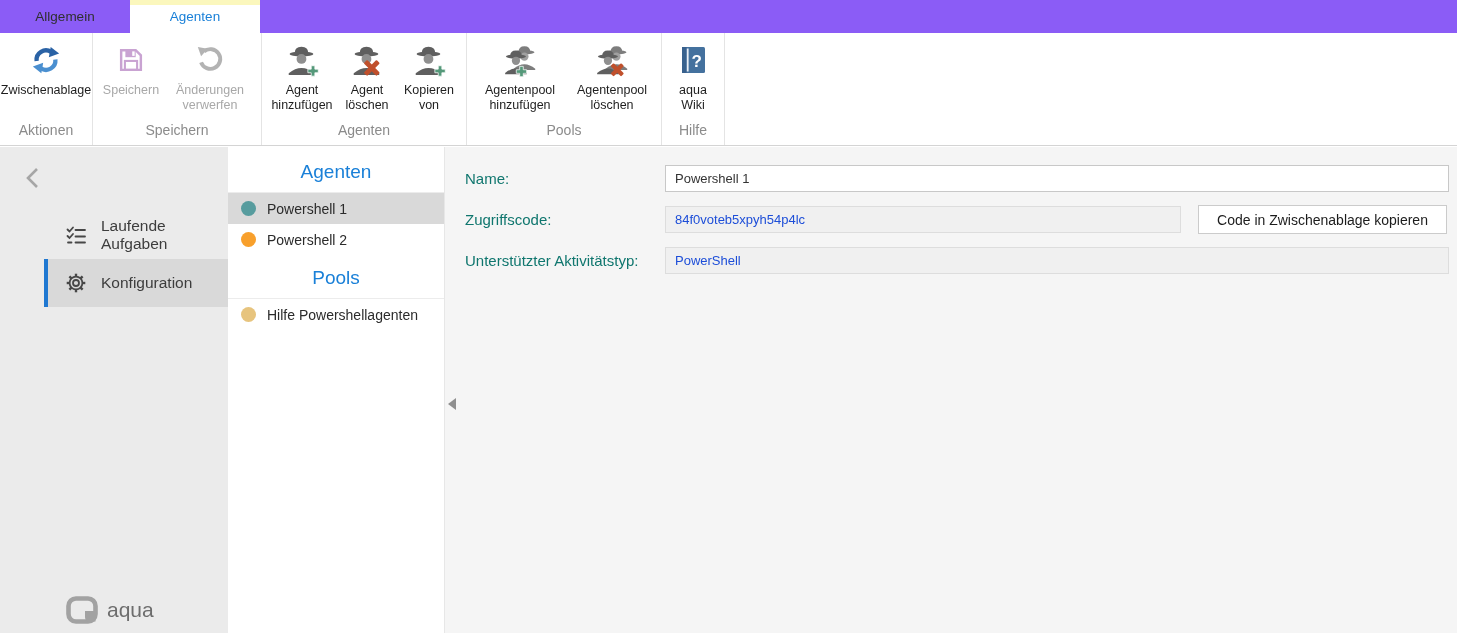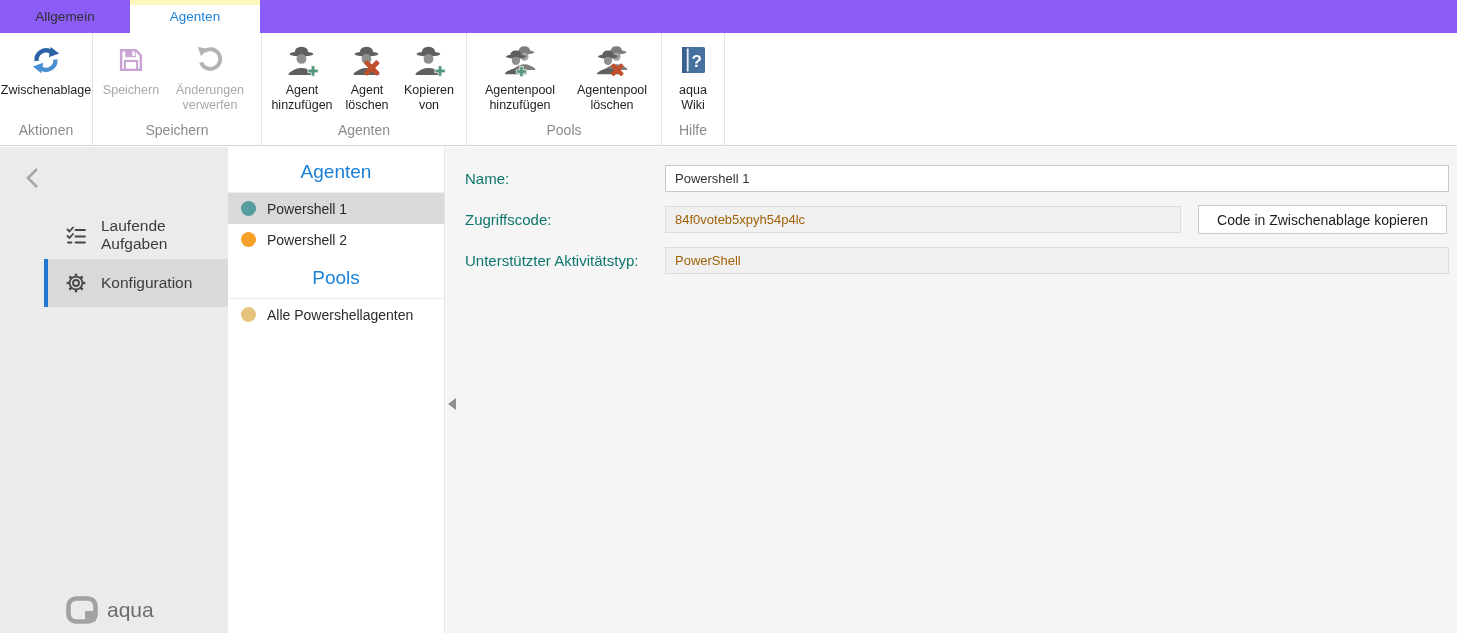--- a/index.html
+++ b/index.html
@@ -83,21 +83,21 @@
 
   
   .main { flex: 1; background: #f5f5f5; padding: 18px 8px 0 6px; }
   .frow { display: flex; align-items: center; margin-bottom: 13px; }
   .flabel { width: 200px; flex: none; font-size: 15px; color: #0f766e; }
   .finput {
     height: 27px; border: 1px solid #c8c8c8; background: #ffffff;
     font-family: "Liberation Sans", sans-serif; font-size: 13px; color: #333333;
     padding: 0 9px; flex: 1; outline: none;
   }
-  .finput.readonly { background: #f0f0f0; border-color: #dddddd; color: #a16207; }
+  .finput.readonly { background: #f0f0f0; border-color: #dddddd; color: #1d4ed8; }
   .finput.fixed { flex: none; width: 516px; }
   .copy-btn {
     margin-left: 17px; width: 249px; height: 29px; flex: none;
     background: #ffffff; border: 1px solid #cbcbcb;
     font-family: "Liberation Sans", sans-serif; font-size: 14px; color: #1c1c1c;
   }
 </style>
 </head>
 <body>
 
@@ -335,21 +335,21 @@
         <span class="dot" style="background-color: rgb(87, 156, 158);"></span>
         <span>Powershell 1</span>
       </div>
       <div class="list-item">
         <span class="dot" style="background-color: rgb(248, 160, 44);"></span>
         <span>Powershell 2</span>
       </div>
       <div class="panel-header second">Pools</div>
       <div class="list-item">
         <span class="dot" style="background-color: rgb(231, 196, 126);"></span>
-        <span>Alle Powershellagenten</span>
+        <span>Hilfe Powershellagenten</span>
       </div>
     </div>
 
     <div class="splitter">
       <span class="splitter-arrow"></span>
     </div>
 
     <main class="main">
       <div class="frow">
         <span class="flabel">Name:</span>

